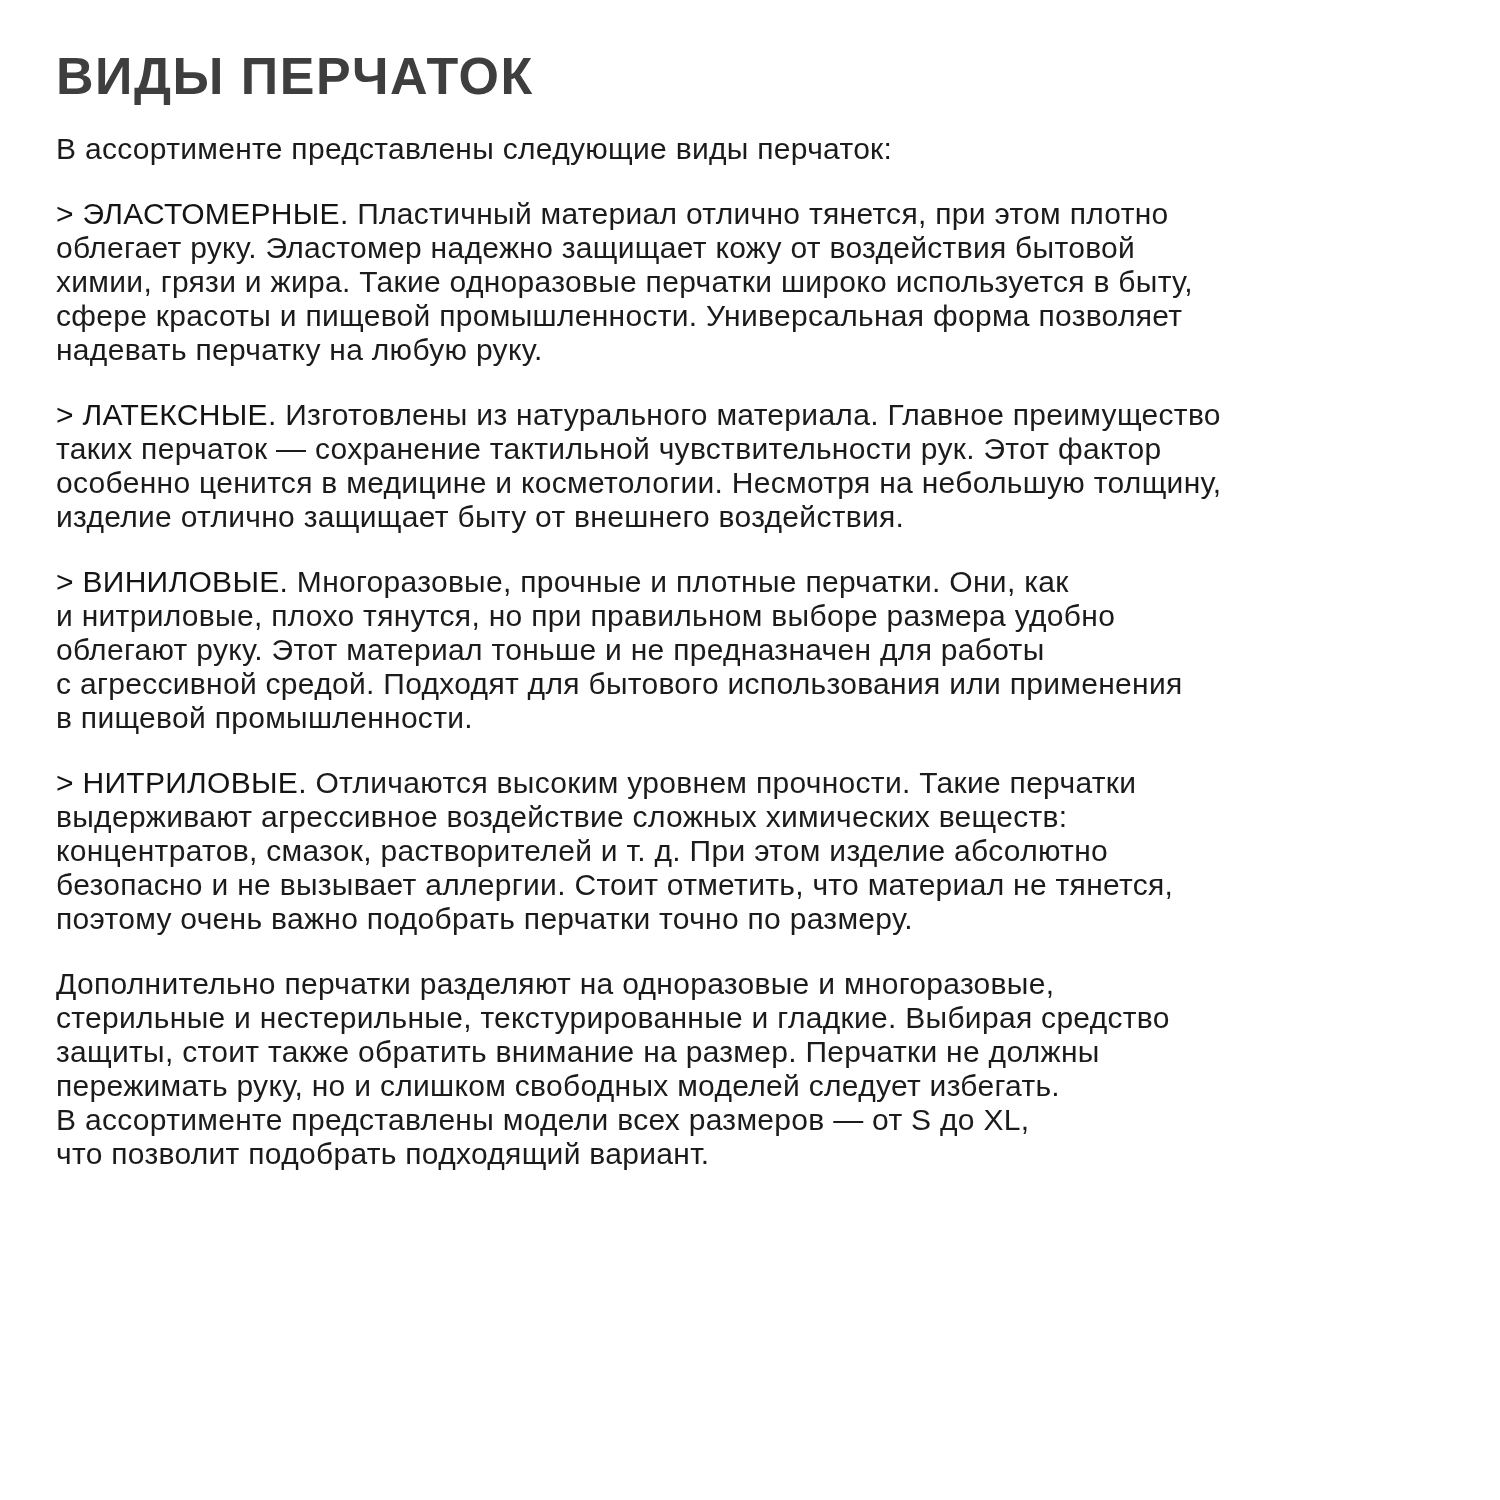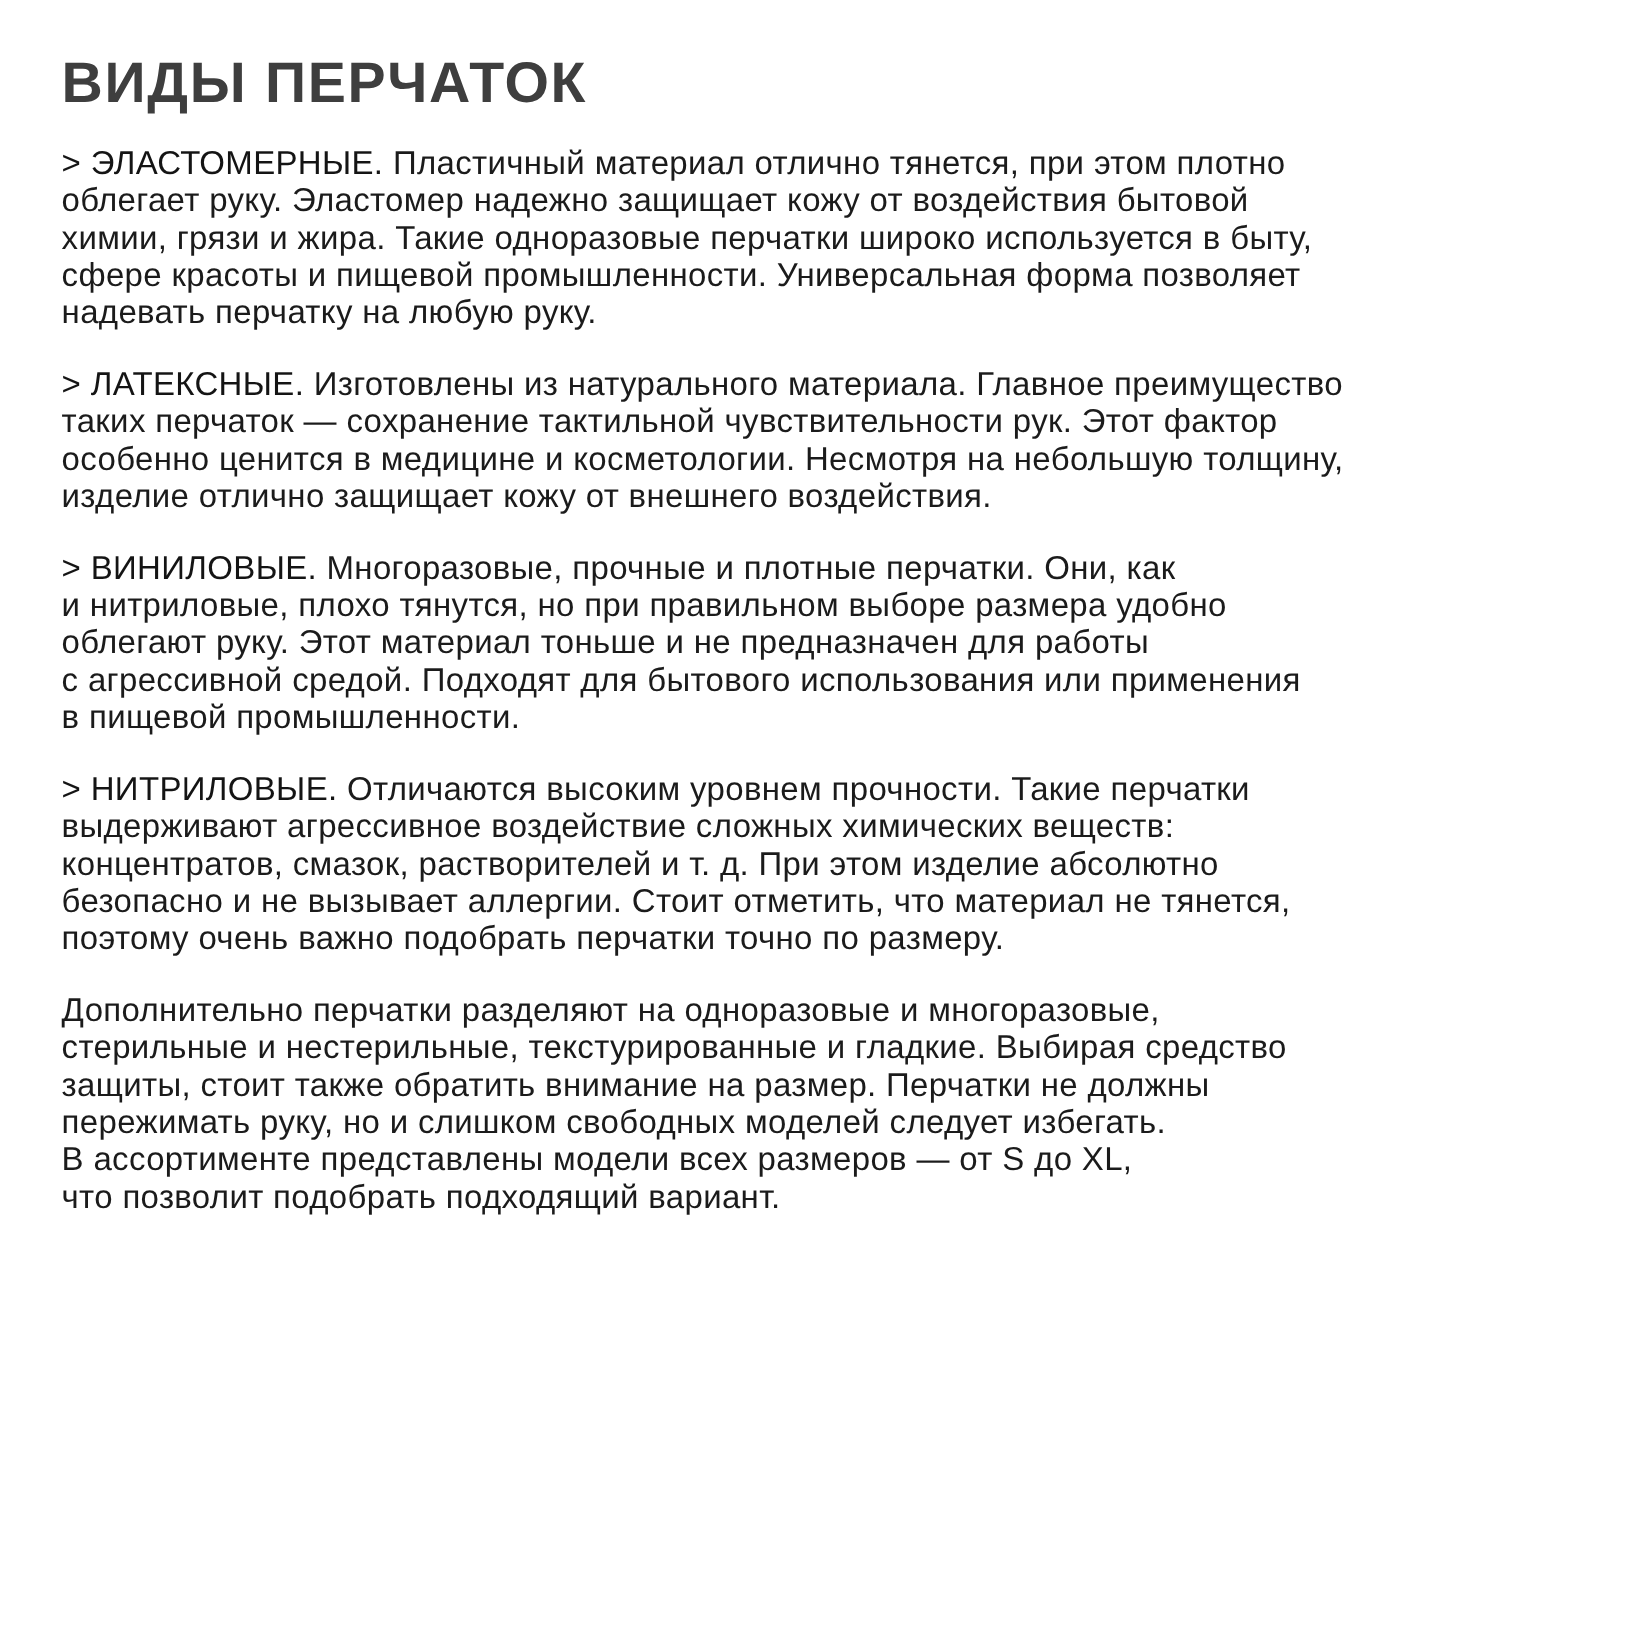--- a/index.html
+++ b/index.html
@@ -40,31 +40,32 @@
   }
 </style>
 </head>
 <body>
 
 <div class="page">
 
   <h1 class="page-title">ВИДЫ ПЕРЧАТОК</h1>
 
 
+  <p class="para">В ассортименте представлены следующие виды перчаток:</p>
 
   <p class="para"><b class="section-label">&gt; ЭЛАСТОМЕРНЫЕ.</b><span> Пластичный материал отлично тянется, при этом плотно
 облегает руку. Эластомер надежно защищает кожу от воздействия бытовой
 химии, грязи и жира. Такие одноразовые перчатки широко используется в быту,
 сфере красоты и пищевой промышленности. Универсальная форма позволяет
 надевать перчатку на любую руку.</span></p>
 
   <p class="para"><b class="section-label">&gt; ЛАТЕКСНЫЕ.</b><span> Изготовлены из натурального материала. Главное преимущество
 таких перчаток — сохранение тактильной чувствительности рук. Этот фактор
 особенно ценится в медицине и косметологии. Несмотря на небольшую толщину,
-изделие отлично защищает кожу от внешнего воздействия.</span></p>
+изделие отлично защищает быту от внешнего воздействия.</span></p>
 
   <p class="para"><b class="section-label">&gt; ВИНИЛОВЫЕ.</b><span> Многоразовые, прочные и плотные перчатки. Они, как
 и нитриловые, плохо тянутся, но при правильном выборе размера удобно
 облегают руку. Этот материал тоньше и не предназначен для работы
 с агрессивной средой. Подходят для бытового использования или применения
 в пищевой промышленности.</span></p>
 
   <p class="para"><b class="section-label">&gt; НИТРИЛОВЫЕ.</b><span> Отличаются высоким уровнем прочности. Такие перчатки
 выдерживают агрессивное воздействие сложных химических веществ:
 концентратов, смазок, растворителей и т. д. При этом изделие абсолютно

